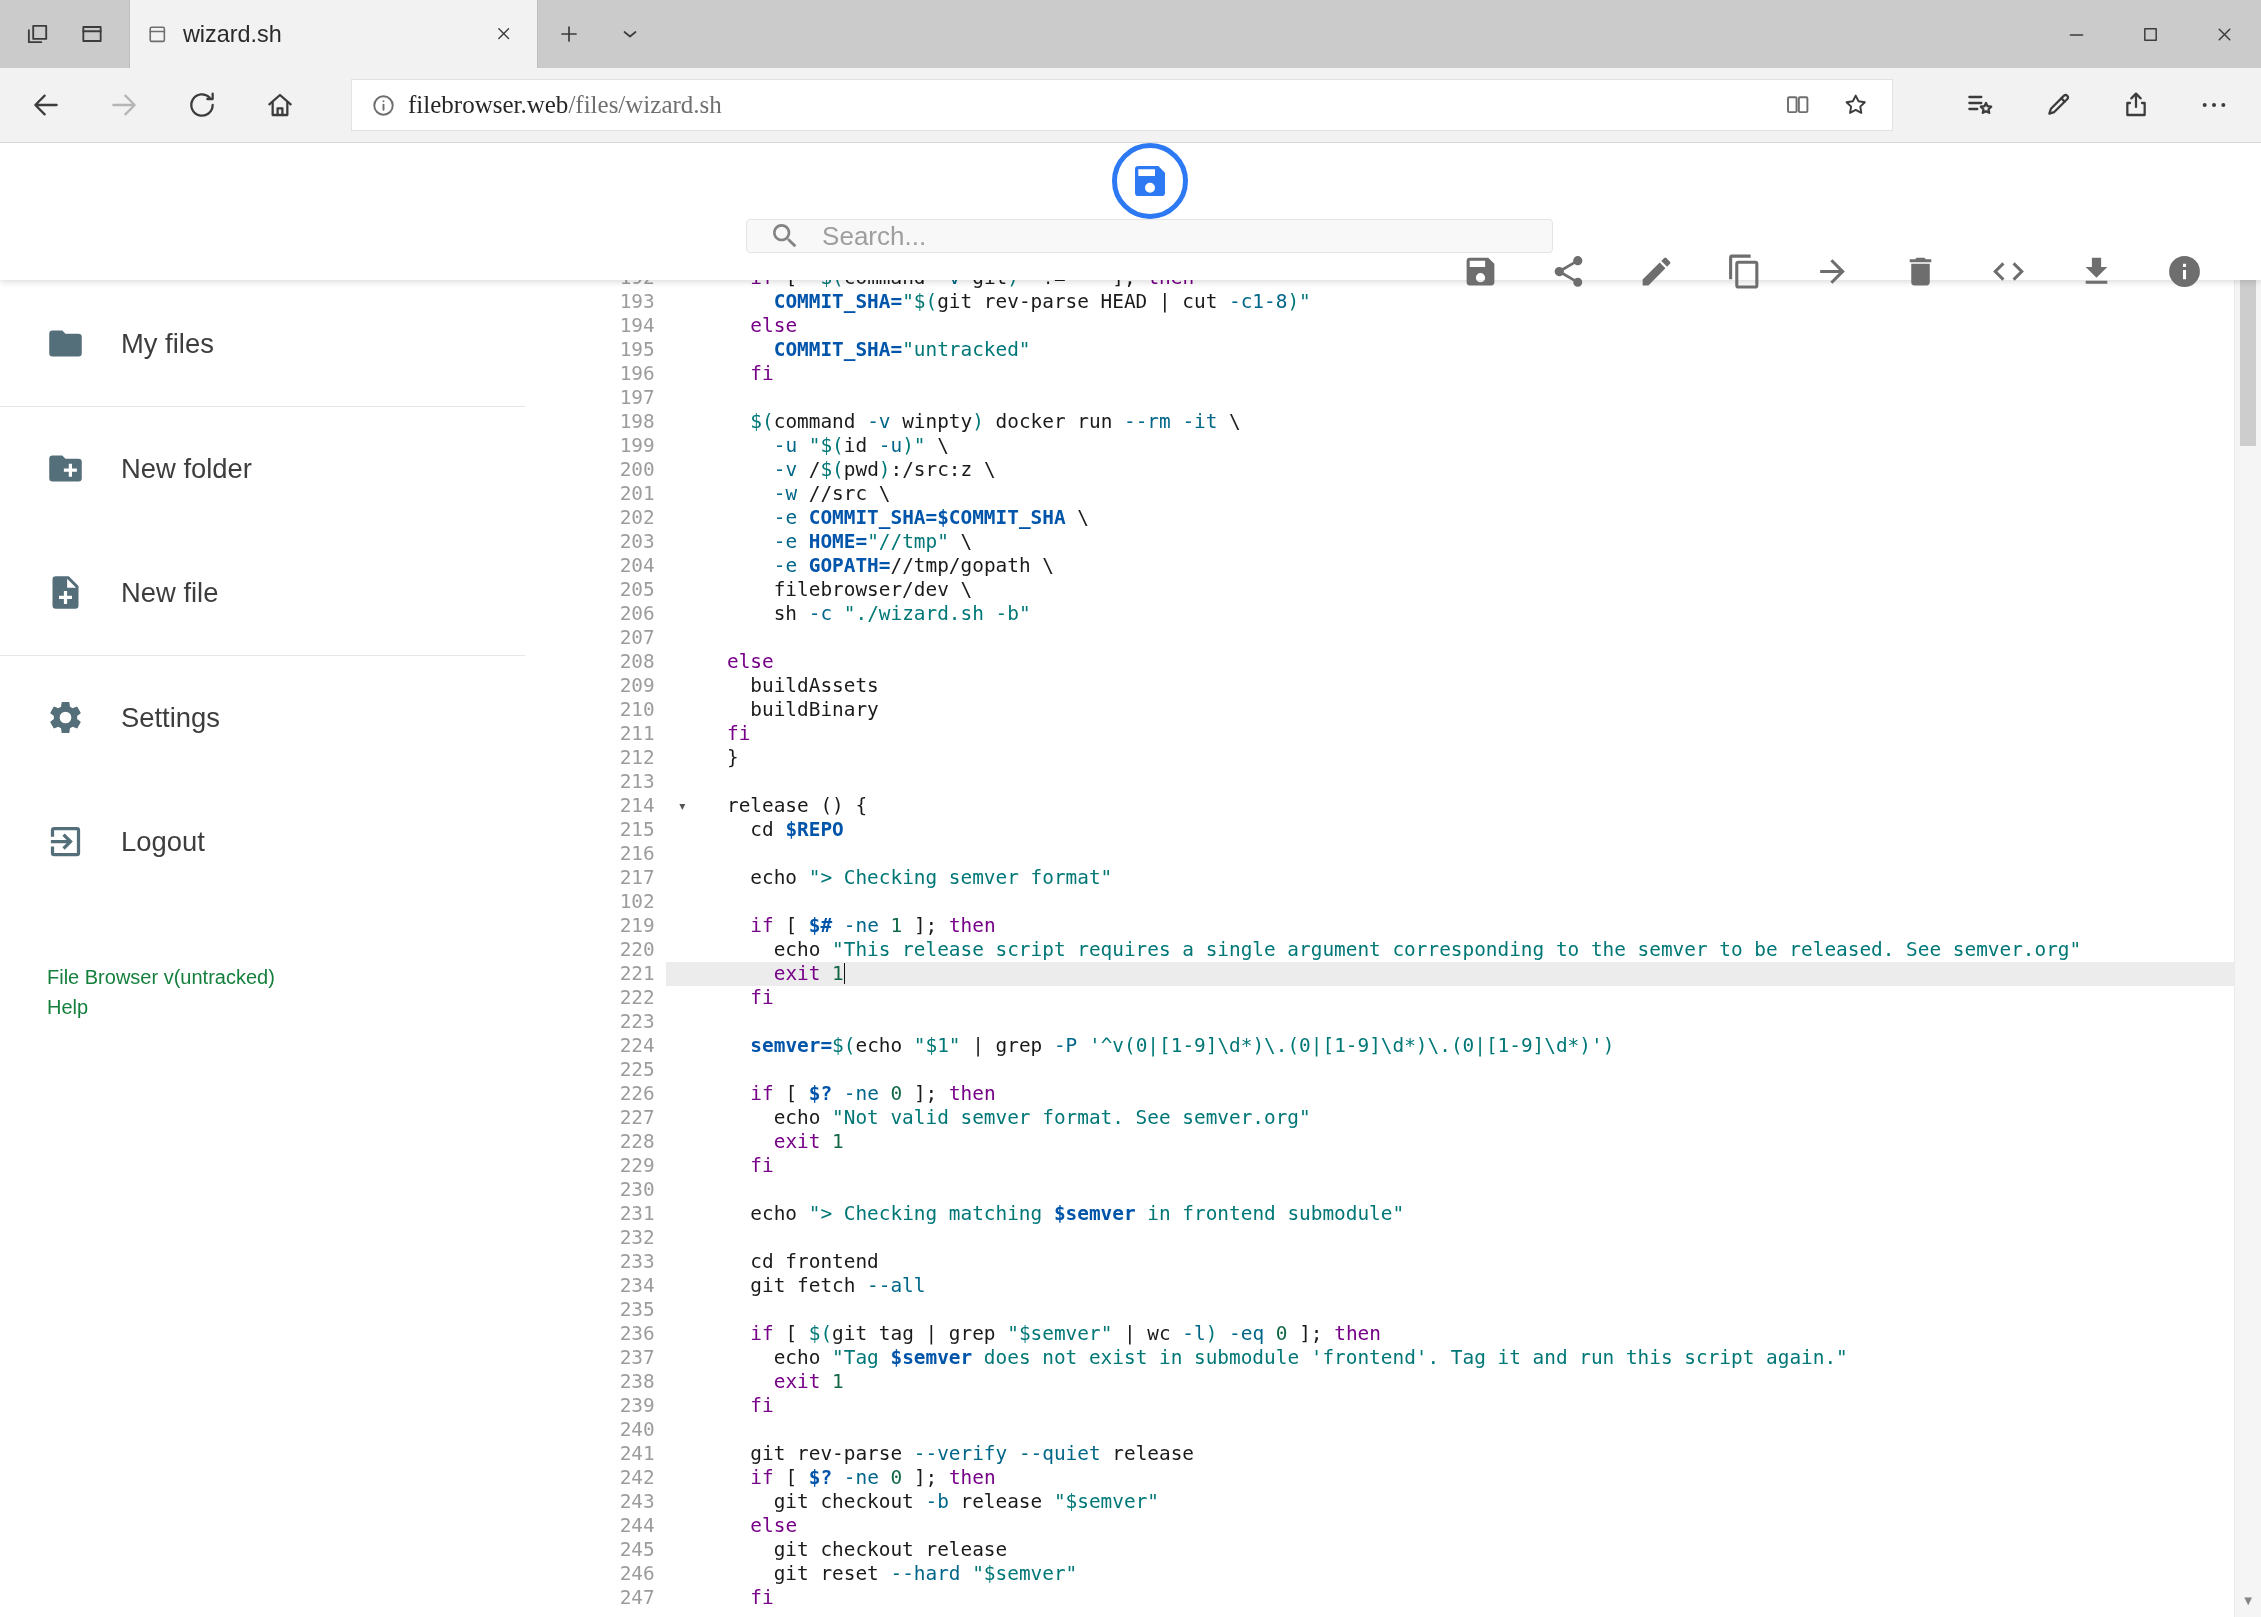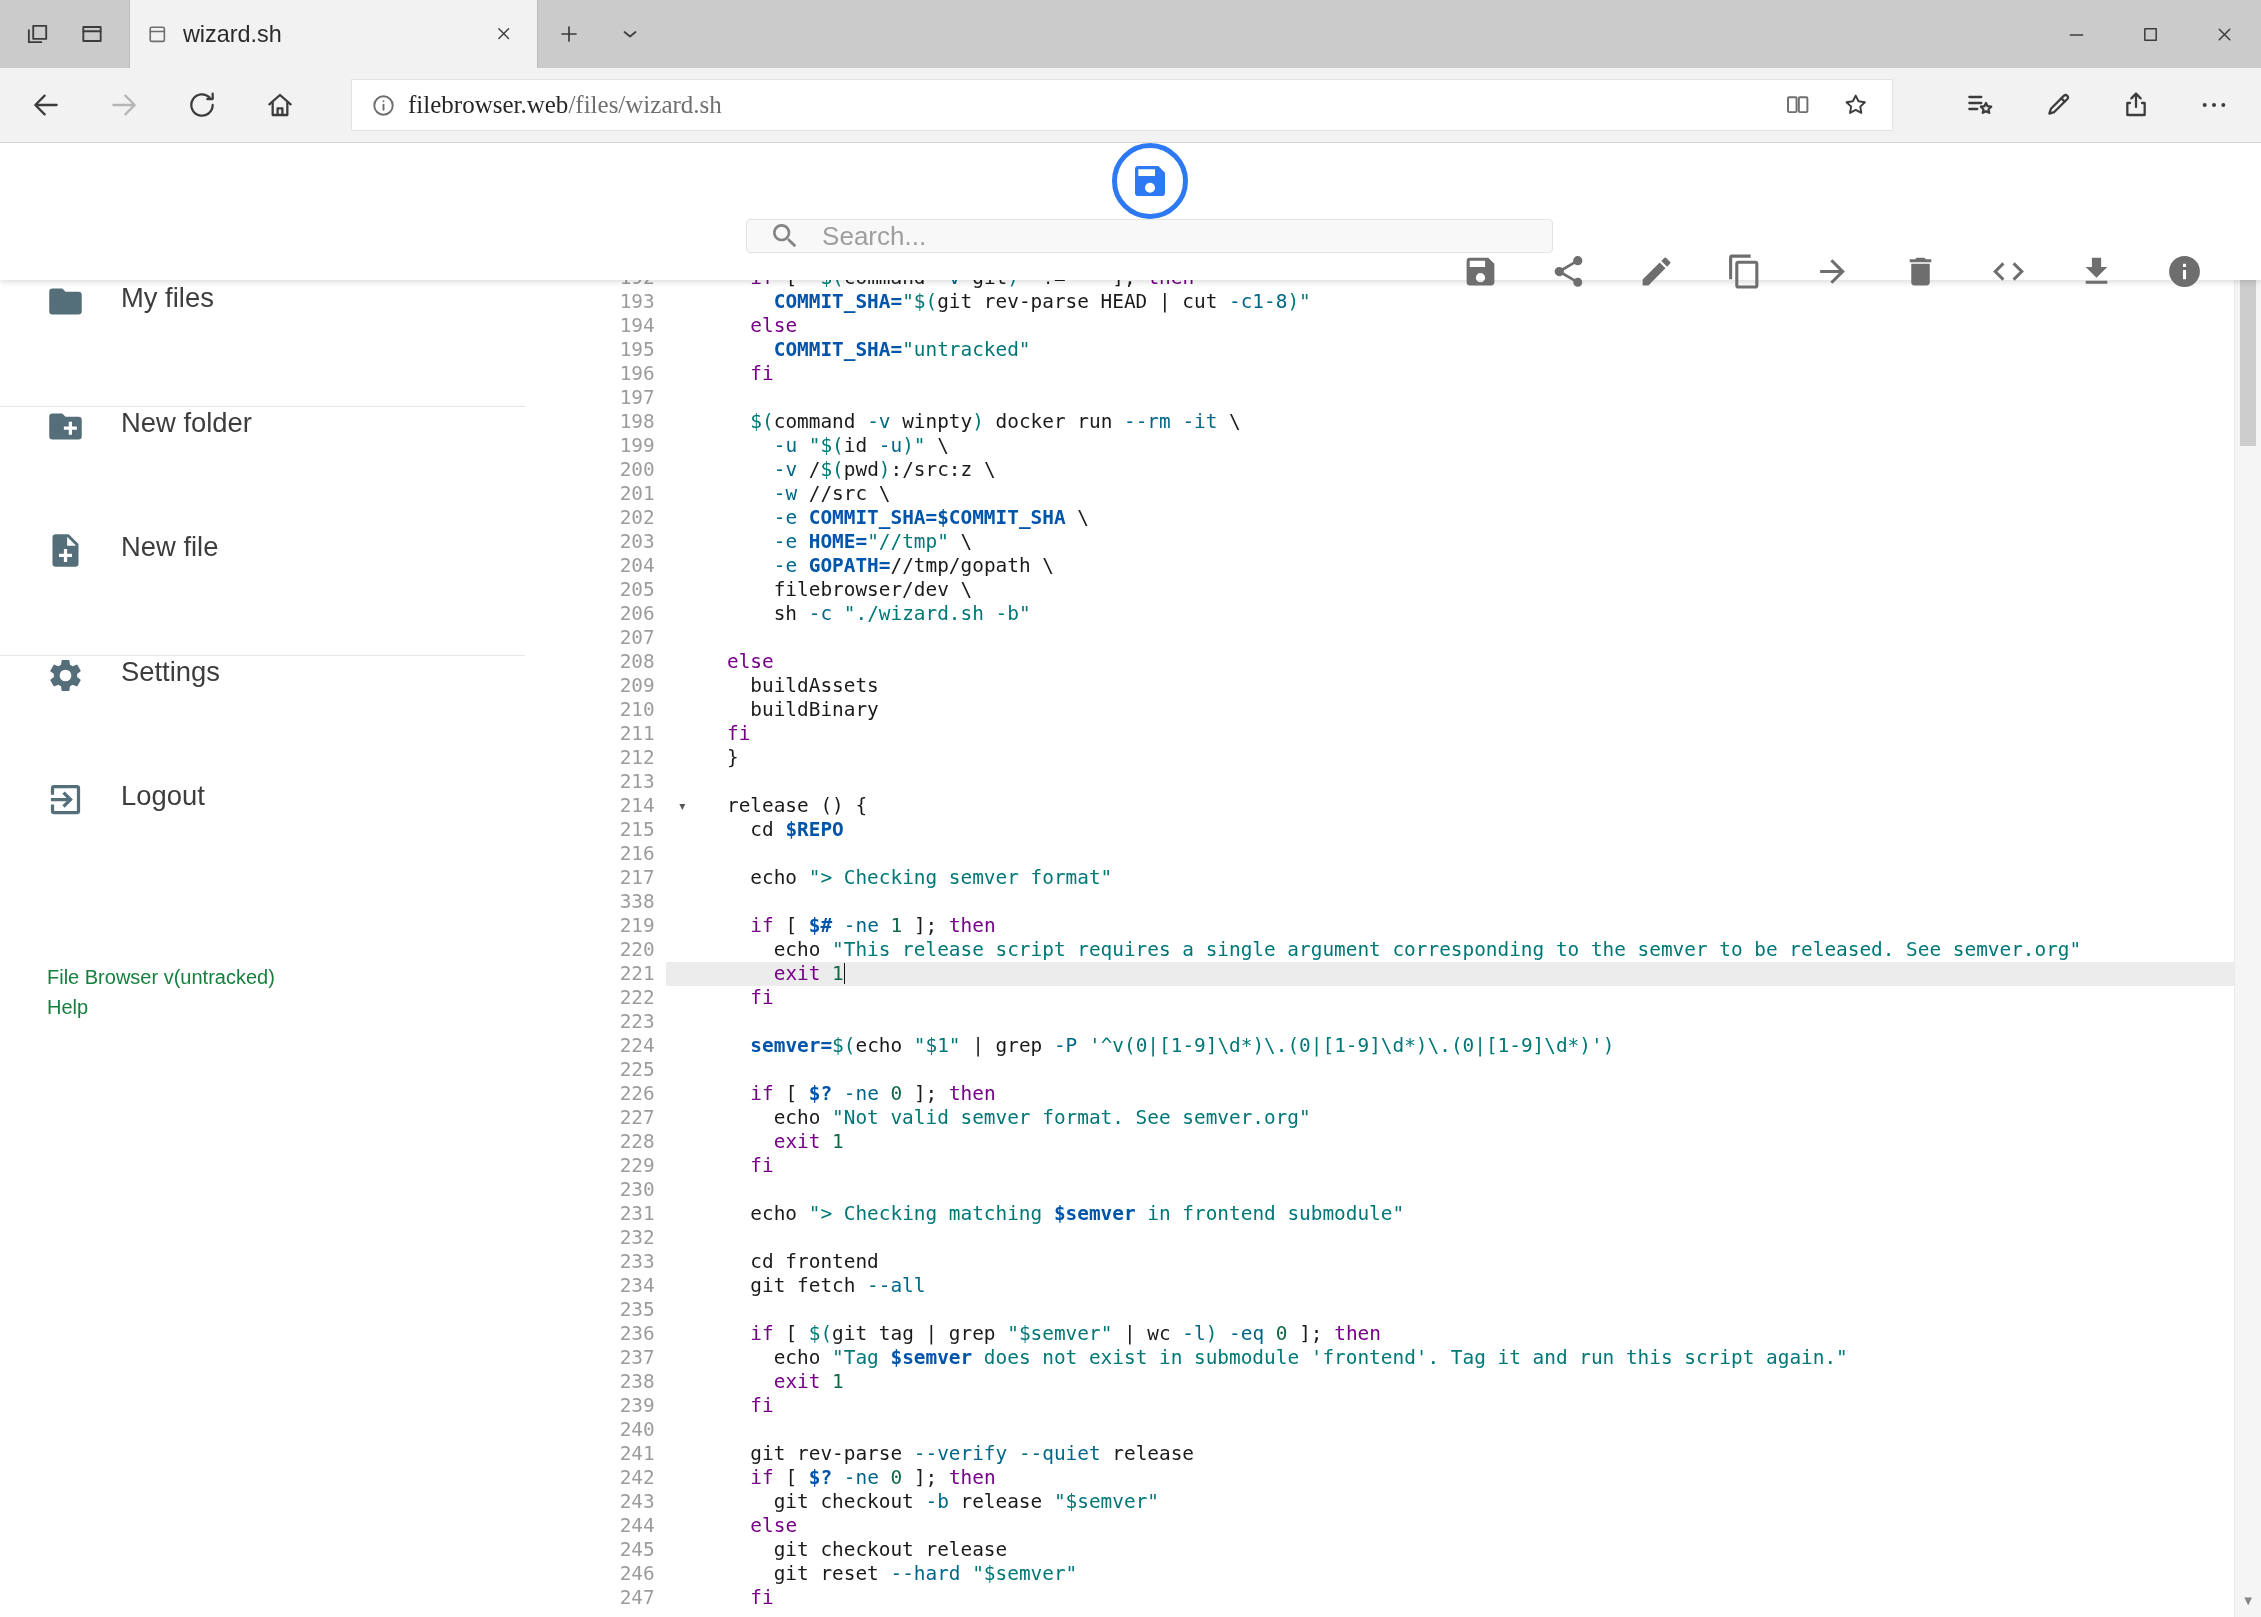--- a/index.html
+++ b/index.html
@@ -50,21 +50,21 @@
   .searchbox svg { width:32px; height:32px; fill:#848484; flex-shrink:0; }
   .searchbox input { border:none; outline:none; background:transparent; font-size:26px; color:#333; width:100%; font-family:inherit; }
   .searchbox input::placeholder { color:#9e9e9e; }
   .header-actions { margin-left:auto; margin-right:58px; display:flex; gap:51px; }
   .hact { width:37px; height:37px; background:none; border:none; padding:0; cursor:pointer; }
   .hact svg { width:37px; height:37px; fill:#6e6e6e; }
 
   
   .app-body { display:flex; height:1337px; }
   .sidebar { width:525px; flex-shrink:0; padding-top:1.6px; background:#fff; }
-  .side-item { height:124px; display:flex; padding-left:46px; gap:36px; cursor:pointer; }
+  .side-item { height:124px; display:flex; align-items:center; padding-left:46px; gap:36px; cursor:pointer; }
   .side-item svg { width:39px; height:39px; fill:#546e7a; flex-shrink:0; }
   .side-item .lbl { font-size:27.4px; color:#3d3d3d; }
   .side-divider { border:none; border-top:0.8px solid #e7e7e7; }
   .side-footer { margin-top:58px; padding-left:47px; font-size:20px; color:#15803d; line-height:30px; }
   .side-footer .help { cursor:pointer; display:inline-block; }
 
   
   .editor { flex:1; position:relative; overflow:hidden; background:#fff; font-family:"DejaVu Sans Mono","Liberation Mono",monospace; }
   .cm-scroll { display:flex; margin-top:-13.7px; }
   .gutter { width:141px; flex-shrink:0; }
@@ -330,21 +330,21 @@
           <div class="gut-line">208</div>
           <div class="gut-line">209</div>
           <div class="gut-line">210</div>
           <div class="gut-line">211</div>
           <div class="gut-line">212</div>
           <div class="gut-line">213</div>
           <div class="gut-line">214<span class="fold">▾</span></div>
           <div class="gut-line">215</div>
           <div class="gut-line">216</div>
           <div class="gut-line">217</div>
-          <div class="gut-line">338</div>
+          <div class="gut-line">102</div>
           <div class="gut-line">219</div>
           <div class="gut-line">220</div>
           <div class="gut-line">221</div>
           <div class="gut-line">222</div>
           <div class="gut-line">223</div>
           <div class="gut-line">224</div>
           <div class="gut-line">225</div>
           <div class="gut-line">226</div>
           <div class="gut-line">227</div>
           <div class="gut-line">228</div>

